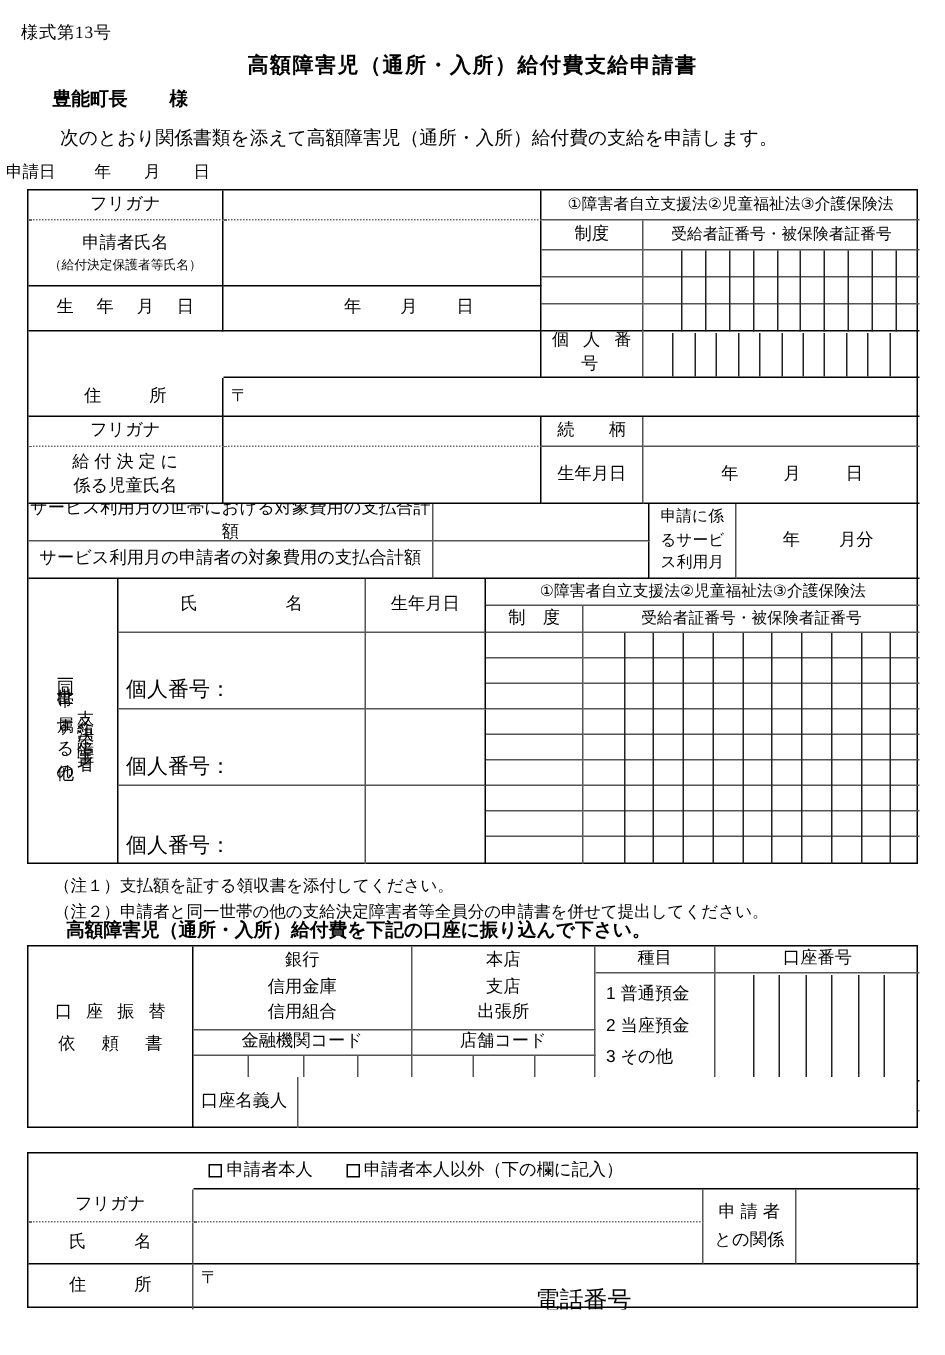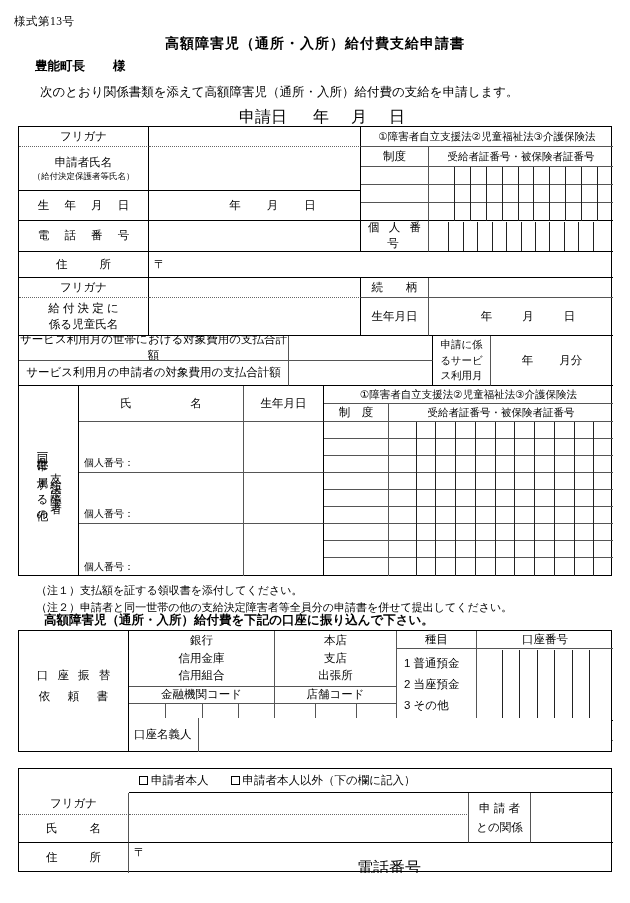--- a/index.html
+++ b/index.html
@@ -15,42 +15,42 @@
   
   .form-no{position:absolute;left:14px;top:14px;font-size:11.5px;letter-spacing:.5px;}
   .doc-title{position:absolute;left:0;top:35px;width:630px;text-align:center;
              font-size:14px;font-weight:bold;letter-spacing:1px;
              font-family:"Liberation Sans","DejaVu Sans",sans-serif;}
   .addressee{position:absolute;left:35px;top:58px;font-size:12.5px;font-weight:bold;
              font-family:"Liberation Sans","DejaVu Sans",sans-serif;}
   .addressee .hon{margin-left:28px;}
   .lead{position:absolute;left:40px;top:84px;font-size:12.5px;
         font-family:"Liberation Sans","DejaVu Sans",sans-serif;}
-  .appdate{position:absolute;left:16px;top:107px;width:612px;text-align:center;font-size:16px;
+  .appdate{position:absolute;left:4px;top:107px;width:612px;text-align:left;font-size:11px;
            font-family:"Liberation Sans","DejaVu Sans",sans-serif;}
   .appdate .sp{display:inline-block;width:26px;}
   .appdate .sp2{display:inline-block;width:22px;}
 
   
   .tbl{position:absolute;border:1.6px solid #000;box-sizing:border-box;background:#fff;}
   .cell{position:absolute;box-sizing:border-box;
         display:flex;align-items:center;justify-content:center;
         font-family:"Liberation Sans","DejaVu Sans",sans-serif;
         font-size:11.5px;text-align:center;line-height:1.35;
         overflow:hidden;}
   .br{border-right:1px solid #555;}
   .bb{border-bottom:1px solid #555;}
   .thick-r{border-right:1.4px solid #000;}
   .thick-b{border-bottom:1.4px solid #000;}
   .dot-b{border-bottom:1px dotted #666;text-align:right;}
   .lft{justify-content:flex-start;padding-left:5px;}
   .sp-wide{letter-spacing:6px;text-indent:6px;}
   .sp-med{letter-spacing:3px;text-indent:3px;}
   .tiny{font-size:8.5px;}
-  .xsm{font-size:10px;}
+  .xsm{font-size:14px;}
   .col{flex-direction:column;justify-content:center;}
 
   
   .boxstrip{position:absolute;display:flex;box-sizing:border-box;}
   .boxstrip > i{flex:1 1 0;border-left:1.4px solid #222;height:100%;display:block;}
   .boxstrip > i:first-child{border-left:none;}
 
   
   .vtext{writing-mode:vertical-rl;text-orientation:upright;
          font-family:"Liberation Sans","DejaVu Sans",sans-serif;
@@ -112,21 +112,20 @@
         <i></i>
     </div>
 
     <div class="cell thick-b thick-r sp-wide" style="left:0;top:64px;width:130px;height:30px;">生 年 月 日</div>
     <div class="cell thick-b thick-r" style="left:130px;top:64px;width:212px;height:30px;">
       <span style="margin-left:50px;">年</span>
       <span style="margin-left:26px;">月</span>
       <span style="margin-left:26px;margin-right:14px;">日</span>
     </div>
 
-    <div class="cell thick-b thick-r sp-wide" style="left:0;top:94px;width:130px;height:31px;">電 話 番 号</div>
     <div class="cell thick-b thick-r" style="left:130px;top:94px;width:212px;height:31px;"></div>
     <div class="cell thick-b br sp-med" style="left:342px;top:94px;width:68px;height:31px;">個 人 番 号</div>
     <div class="cell thick-b" style="left:410px;top:94px;width:184px;height:31px;"></div>
     <div class="boxstrip" style="left:416px;top:95px;width:172px;height:29px;">
       <i></i>
         <i></i>
         <i></i>
         <i></i>
         <i></i>
         <i></i>

